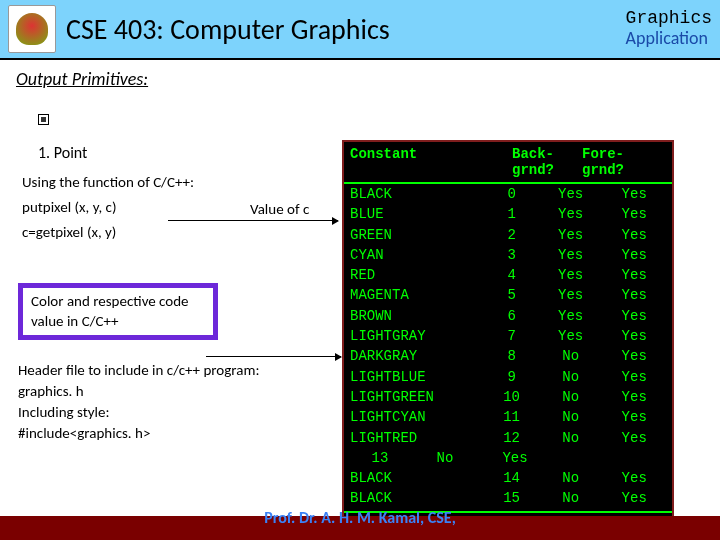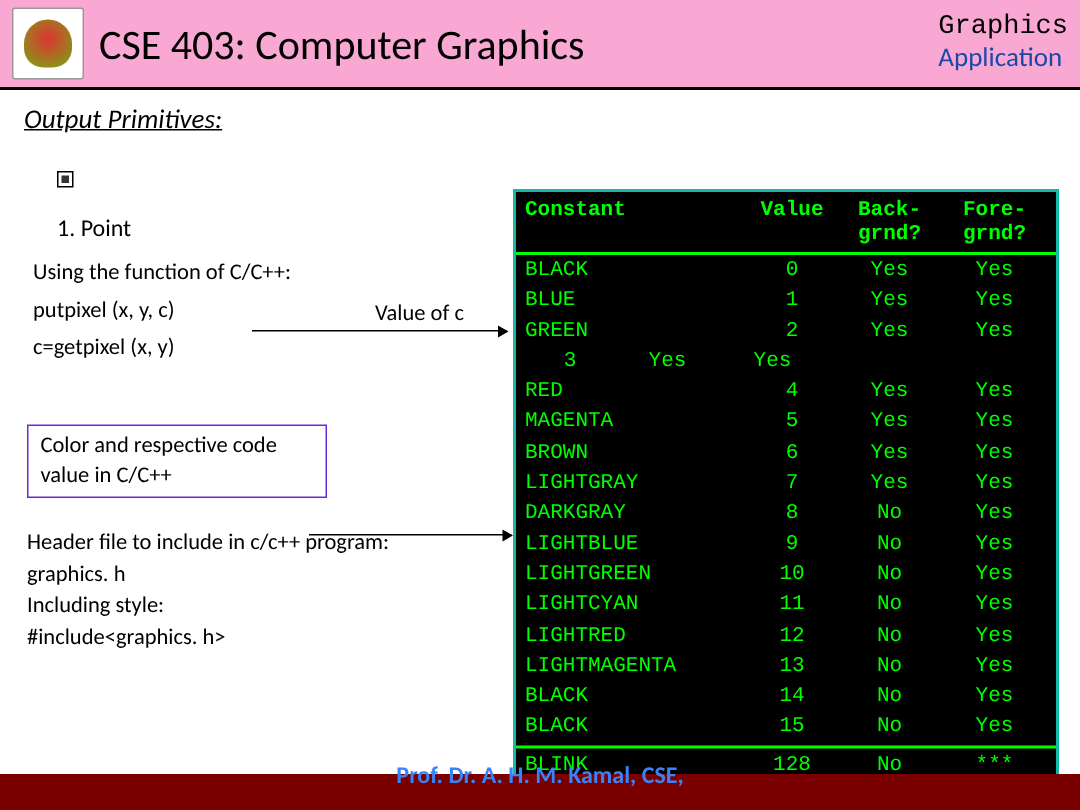--- a/index.html
+++ b/index.html
@@ -1,38 +1,38 @@
 <!DOCTYPE html>
 <html><head>
 <meta charset="utf-8">
 <style>
   * { box-sizing: border-box; margin: 0; padding: 0; }
   body { width: 720px; height: 540px; font-family: Calibri, Arial, sans-serif; position: relative; background: #fff; overflow: hidden; }
-  .header { display: flex; align-items: center; height: 60px; border-bottom: 2px solid #000; padding: 0 8px; background: #f9a8d4; }
+  .header { display: flex; align-items: center; height: 60px; border-bottom: 2px solid #000; padding: 0 8px; background: #7dd3fc; }
   .logo { width: 48px; height: 48px; background: #fff; border: 1px solid #999; display: flex; align-items: center; justify-content: center; margin-right: 10px; border-radius: 2px; }
   .logo-inner { width: 32px; height: 32px; background: radial-gradient(circle at 50% 40%, #d33, #7a1); border-radius: 50% 50% 40% 40%; }
   .title { font-size: 28px; font-weight: 400; color: #000; flex: 1; }
   .corner { font-size: 18px; line-height: 1.1; }
   .corner .g { color: #000; font-family: Liberation Mono, monospace; }
   .corner .a { color: #1a4aa8; }
   .content { position: relative; padding: 8px 12px; height: 430px; }
   .section-title { font-size: 18px; text-decoration: underline; margin-bottom: 24px; margin-left: 4px; font-style: italic; }
   .bullet-row { display:flex; align-items:center; gap:10px; margin: 0 0 18px 26px;}
   .bullet { width: 11px; height: 11px; border: 1px solid #000; display:inline-flex; align-items:center; justify-content:center; }
   .bullet::after { content:""; width:5px; height:5px; background:#333; }
   .point { font-size: 16px; margin: 0 0 10px 26px; }
   .func { font-size: 15px; margin: 0 0 4px 10px; line-height: 1.4; }
   .value-label { position:absolute; left: 250px; top: 140px; font-size: 15px; }
   .arrow { position:absolute; left:168px; top:160px; width:170px; height:1px; background:#000;}
   .arrow::after{content:"";position:absolute;right:-1px;top:-3px;border-left:7px solid #000;border-top:4px solid transparent;border-bottom:4px solid transparent;}
-  .note-box { border: 1px solid #6d28d9; padding: 4px 8px; font-size: 15px; width: 200px; margin: 40px 0 20px 6px; line-height:1.3; position:relative;}
+  .note-box { border: 5px solid #6d28d9; padding: 4px 8px; font-size: 15px; width: 200px; margin: 40px 0 20px 6px; line-height:1.3; position:relative;}
   .note-arrow { position:absolute; left:206px; top:296px; width:135px; height:1px; background:#000;}
   .note-arrow::after{content:"";position:absolute;right:-1px;top:-3px;border-left:7px solid #000;border-top:4px solid transparent;border-bottom:4px solid transparent;}
   .hdr-text { font-size: 15px; margin: 18px 0 0 6px; line-height: 1.4; }
-  .table-wrap { position:absolute; left: 342px; top: 66px; width: 364px; background:#000; font-family: 'Courier New', monospace; font-size: 14px; color:#0f0; border:2px solid #14b8a6;}
+  .table-wrap { position:absolute; left: 342px; top: 80px; width: 332px; background:#000; font-family: 'Courier New', monospace; font-size: 14px; color:#0f0; border:2px solid #7f1d1d;}
   .thead { display:flex; border-bottom: 2px solid #0f0; padding: 4px 6px;}
   .thead span { color:#0f0; font-weight:bold;}
   .c1 { width: 148px; }
   .c2 { width: 60px; text-align:center;}
   .c3 { width: 70px; text-align:center;}
   .c4 { width: 70px; text-align:center;}
   .trow { display:flex; padding: 0 6px; line-height: 1.45;}
   .trow.gap { border-top: 2px solid #0f0; margin-top:2px; padding-top:1px;}
   .footer { position:absolute; bottom:0; left:0; right:0; height:46px; display:flex; align-items:center; justify-content:center;}
   .footer-bar { position:absolute; bottom:0; left:0; right:0; height:24px; background:#7a0000;}
@@ -71,21 +71,20 @@
   <div class="hdr-text">
     <div>Header file to include in c/c++ program:</div>
     <div>graphics. h</div>
     <div>Including style:</div>
     <div>#include&lt;graphics. h&gt;</div>
   </div>
 
   <div class="table-wrap">
     <div class="thead">
       <span class="c1">Constant</span>
-      <span class="c2">Value</span>
       <span class="c3" style="white-space:pre">Back-
 grnd?</span>
       <span class="c4" style="white-space:pre">Fore-
 grnd?</span>
     </div>
     <div id="tbody">
         <div class="trow">
           <span class="c1">BLACK</span>
           <span class="c2">0</span>
           <span class="c3">Yes</span>
@@ -97,20 +96,21 @@
           <span class="c3">Yes</span>
           <span class="c4">Yes</span>
         </div>
         <div class="trow">
           <span class="c1">GREEN</span>
           <span class="c2">2</span>
           <span class="c3">Yes</span>
           <span class="c4">Yes</span>
         </div>
         <div class="trow">
+          <span class="c1">CYAN</span>
           <span class="c2">3</span>
           <span class="c3">Yes</span>
           <span class="c4">Yes</span>
         </div>
         <div class="trow">
           <span class="c1">RED</span>
           <span class="c2">4</span>
           <span class="c3">Yes</span>
           <span class="c4">Yes</span>
         </div>
@@ -156,21 +156,20 @@
           <span class="c3">No</span>
           <span class="c4">Yes</span>
         </div>
         <div class="trow">
           <span class="c1">LIGHTRED</span>
           <span class="c2">12</span>
           <span class="c3">No</span>
           <span class="c4">Yes</span>
         </div>
         <div class="trow">
-          <span class="c1">LIGHTMAGENTA</span>
           <span class="c2">13</span>
           <span class="c3">No</span>
           <span class="c4">Yes</span>
         </div>
         <div class="trow">
           <span class="c1">BLACK</span>
           <span class="c2">14</span>
           <span class="c3">No</span>
           <span class="c4">Yes</span>
         </div>

